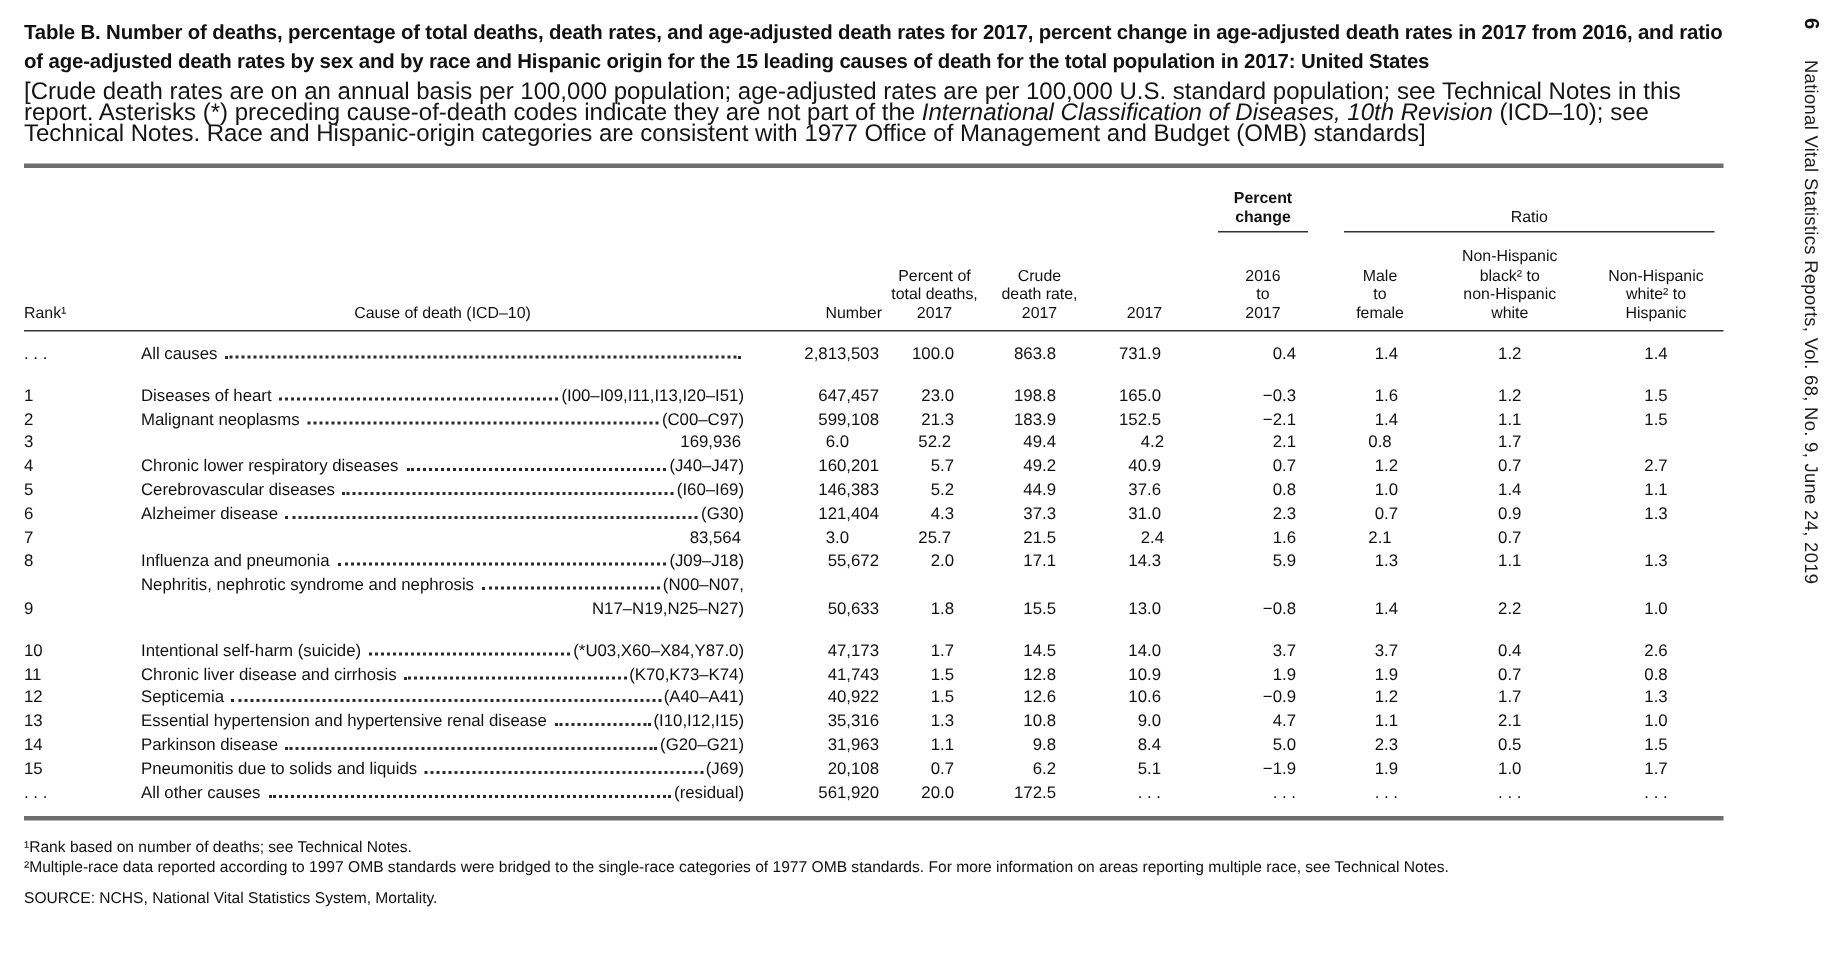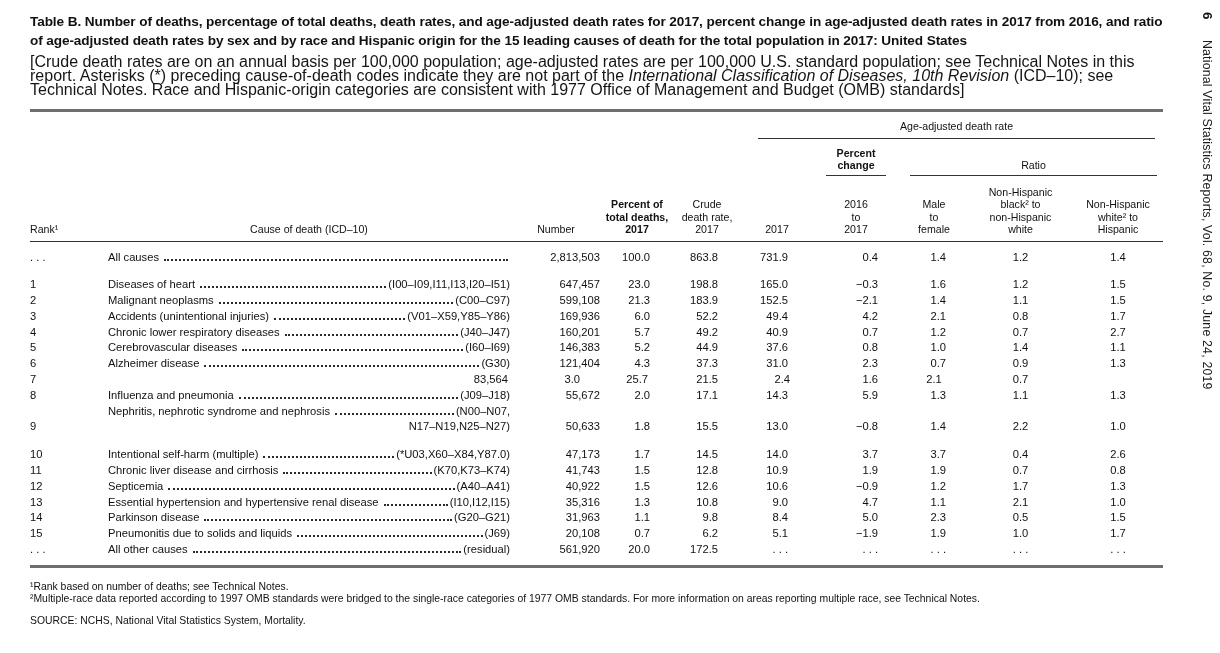--- a/index.html
+++ b/index.html
@@ -4,21 +4,21 @@
 <style>
   * { box-sizing: border-box; }
   html,body { margin:0; padding:0; }
   body {
     width:1220px; height:653px; overflow:hidden; position:relative;
     background:#ffffff; color:#111;
     font-family:"Liberation Sans", sans-serif;
   }
   :root { --cols: 78px 402px 92px 70px 70px 70px 88px 68px 105px 90px; }
 
-  .content { position:absolute; left:30px; top:12px; width:1133px; }
+  .content { position:absolute; left:16px; top:12px; width:1133px; }
 
   .title { font-weight:bold; font-size:13.6px; line-height:19px; letter-spacing:-0.1px; }
   .note  { margin-top:5px; font-size:16px; line-height:14px; color:#151515; }
   .note .it { font-style:italic; }
 
   .table { margin-top:12px; }
 
   
   .thead {
     display:grid; grid-template-columns:var(--cols);
@@ -28,22 +28,22 @@
   }
   .h-span   { grid-row:1; grid-column:6/11; text-align:center; border-bottom:1.2px solid #333;
               padding-bottom:5px; margin:2px 8px 0 16px; }
   .h-pchange{ grid-row:2; grid-column:7/8; align-self:end; text-align:center; white-space:pre-line;
               border-bottom:1.2px solid #333; margin:8px 14px 0 14px; padding-bottom:3px;font-weight:bold; }
   .h-ratio  { grid-row:2; grid-column:8/11; align-self:end; text-align:center;
               border-bottom:1.2px solid #333; margin:8px 6px 0 10px; padding-bottom:3px; }
   .h-col { grid-row:3; align-self:end; text-align:center; white-space:pre-line; padding-top:10px; }
   .h-rank   { grid-column:1; text-align:left; }
   .h-cause  { grid-column:2; }
-  .h-number { grid-column:3; }
-  .h-pct    { grid-column:4;font-weight:bold; }
+  .h-number { grid-column:3;text-align:right; }
+  .h-pct    { grid-column:4; }
   .h-crude  { grid-column:5; }
   .h-2017   { grid-column:6; }
   .h-chg    { grid-column:7; }
   .h-mf     { grid-column:8; }
   .h-bw     { grid-column:9; }
   .h-wh     { grid-column:10; }
 
   
   .tbody { padding-top:8px; padding-bottom:7px; border-bottom:3px solid #6e6e6e; font-size:11.2px; }
   .trow  { display:grid; grid-template-columns:var(--cols); line-height:15.8px; align-items:end; }
@@ -78,21 +78,20 @@
 
 <div class="content">
 
   <div class="title">Table B. Number of deaths, percentage of total deaths, death rates, and age-adjusted death rates for 2017, percent change in age-adjusted death rates in 2017 from 2016, and ratio of age-adjusted death rates by sex and by race and Hispanic origin for the 15 leading causes of death for the total population in 2017: United States</div>
 
   <div class="note"><span>[Crude death rates are on an annual basis per 100,000 population; age-adjusted rates are per 100,000 U.S. standard population; see Technical Notes in this report. Asterisks (*) preceding cause-of-death codes indicate they are not part of the </span><span class="it">International Classification of Diseases, 10th Revision</span><span> (ICD–10); see Technical Notes. Race and Hispanic-origin categories are consistent with 1977 Office of Management and Budget (OMB) standards]</span></div>
 
   <div class="table">
 
     <div class="thead">
-      <div class="h-span">Age-adjusted death rate</div>
       <div class="h-pchange">Percent
 change</div>
       <div class="h-ratio">Ratio</div>
 
       <div class="h-col h-rank">Rank¹</div>
       <div class="h-col h-cause">Cause of death (ICD–10)</div>
       <div class="h-col h-number">Number</div>
       <div class="h-col h-pct">Percent of
 total deaths,
 2017</div>
@@ -164,27 +163,20 @@
           <div class="cell c-pct">21.3</div>
           <div class="cell c-crude">183.9</div>
           <div class="cell c-2017">152.5</div>
           <div class="cell c-chg">−2.1</div>
           <div class="cell c-mf">1.4</div>
           <div class="cell c-bw">1.1</div>
           <div class="cell c-wh">1.5</div>
         </div>
         <div class="trow">
           <div class="cell c-rank">3</div>
-          <div class="cell c-cause">
-            <div class="cause-line">
-              <span class="cause-name">Accidents (unintentional injuries)</span>
-              <span class="leader"></span>
-              <span class="code">(V01–X59,Y85–Y86)</span>
-            </div>
-          </div>
           <div class="cell c-num">169,936</div>
           <div class="cell c-pct">6.0</div>
           <div class="cell c-crude">52.2</div>
           <div class="cell c-2017">49.4</div>
           <div class="cell c-chg">4.2</div>
           <div class="cell c-mf">2.1</div>
           <div class="cell c-bw">0.8</div>
           <div class="cell c-wh">1.7</div>
         </div>
         <div class="trow">
@@ -286,21 +278,21 @@
           <div class="cell c-2017">13.0</div>
           <div class="cell c-chg">−0.8</div>
           <div class="cell c-mf">1.4</div>
           <div class="cell c-bw">2.2</div>
           <div class="cell c-wh">1.0</div>
         </div>
         <div class="trow gap-before">
           <div class="cell c-rank">10</div>
           <div class="cell c-cause">
             <div class="cause-line">
-              <span class="cause-name">Intentional self-harm (multiple)</span>
+              <span class="cause-name">Intentional self-harm (suicide)</span>
               <span class="leader"></span>
               <span class="code">(*U03,X60–X84,Y87.0)</span>
             </div>
           </div>
           <div class="cell c-num">47,173</div>
           <div class="cell c-pct">1.7</div>
           <div class="cell c-crude">14.5</div>
           <div class="cell c-2017">14.0</div>
           <div class="cell c-chg">3.7</div>
           <div class="cell c-mf">3.7</div>

